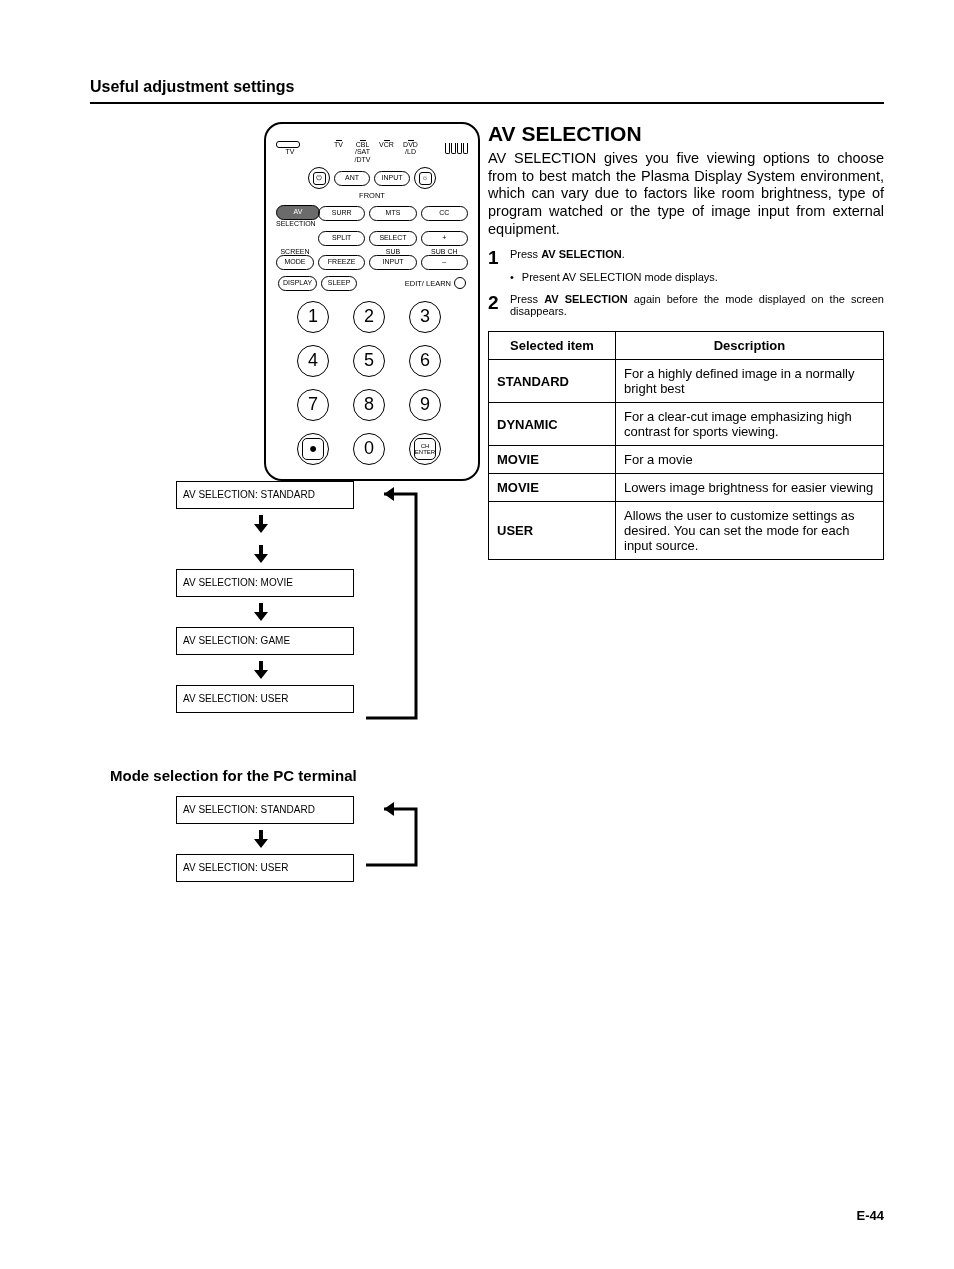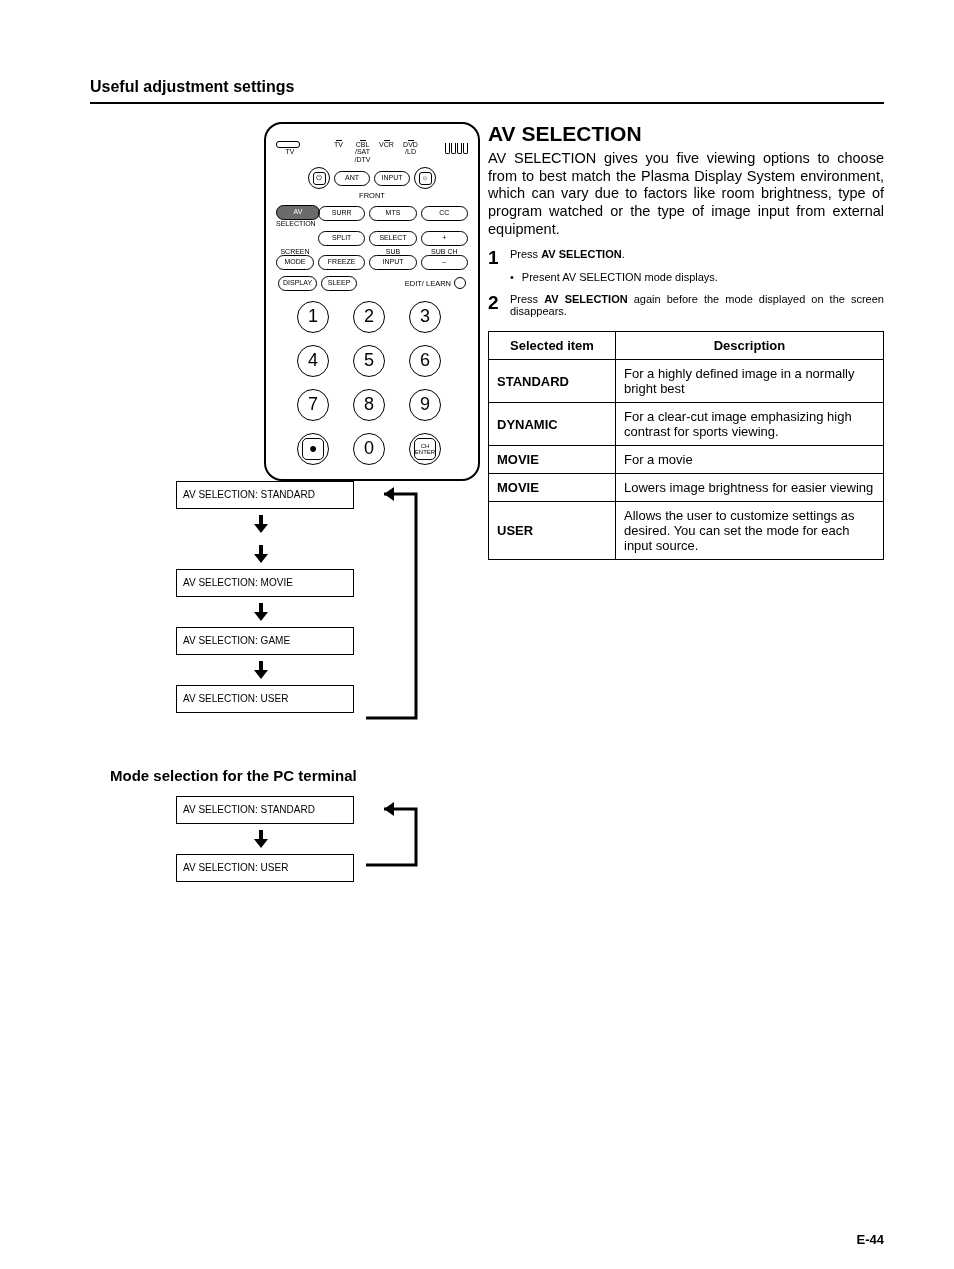--- a/index.html
+++ b/index.html
@@ -105,21 +105,21 @@
     border-collapse:collapse; width:100%; margin-top:14px;
     font-size:13px;
   }
   table.av th, table.av td {
     border:1px solid #000; padding:6px 8px; vertical-align:middle;
   }
   table.av th { font-weight:bold; text-align:center; color:#000; }
   table.av th.si { width:110px; }
   table.av td.si { font-weight:bold; }
 
-  .pageno { position:absolute; bottom:22px; right:70px; font-size:13px; font-weight:bold; }
+  .pageno { position:absolute; bottom:46px; right:70px; font-size:13px; font-weight:bold; }
 </style>
 </head>
 <body>
 
 <div class="page">
   <div class="hdr">Useful adjustment settings</div>
   <div class="rule"></div>
 
   <div class="cols">
 

